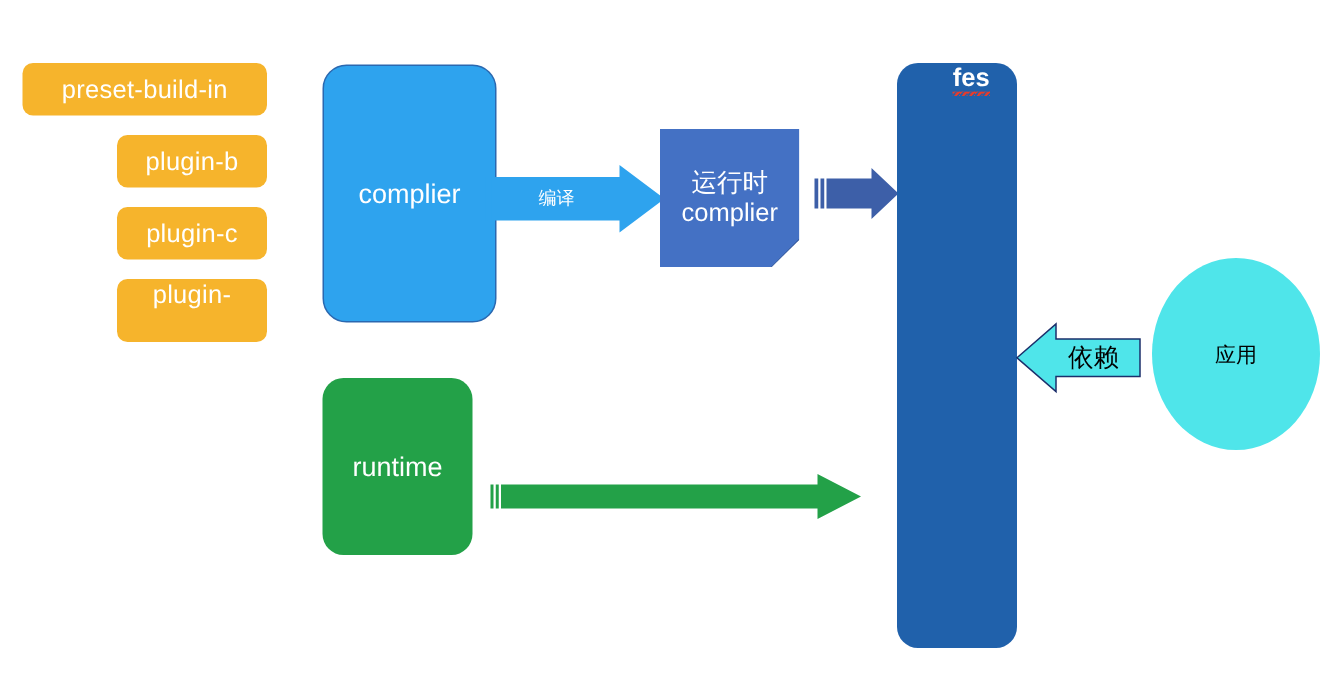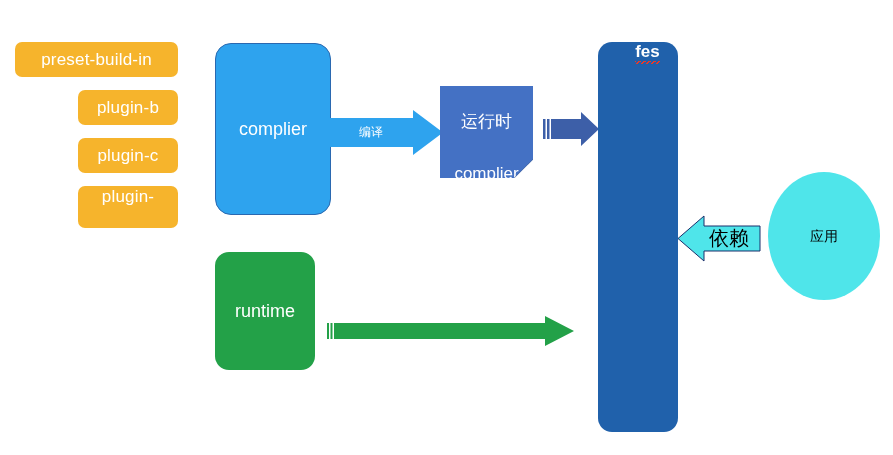--- a/index.html
+++ b/index.html
@@ -68,21 +68,21 @@
     flex-direction: column;
     clip-path: polygon(0 0, 100% 0, 100% 80%, 80% 100%, 0 100%);
   }
   #node-plugins .fold {
     position: absolute;
     right: 0; bottom: 0;
     width: 19px; height: 19px;
     background: #2f4f8a;
     clip-path: polygon(100% 0, 100% 100%, 0 100%);
   }
-  #node-plugins .plug-line { display: block; margin-top: 32px; }
+  #node-plugins .plug-line { display: block; }
 
   
   #node-fes {
     left: 598px; top: 42px; width: 80px; height: 390px;
     background: #2061ab;
     border-radius: 14px;
     font-size: 17px;
     font-weight: bold;
     align-items: flex-start;
     justify-content: center;
@@ -127,21 +127,21 @@
     color: #ffffff; font-size: 12px;
   }
 
   #arrow-plugins-fes { left: 543px; top: 112px; width: 56px; height: 34px; }
 
   #arrow-runtime-fes { left: 327px; top: 316px; width: 247px; height: 30px; }
 
   #arrow-depend { left: 678px; top: 214px; width: 82px; height: 49px; }
   #arrow-depend .arrow-label {
     left: 20px; top: 0; width: 62px; height: 49px;
-    color: #000000; font-size: 20px;
+    color: #000000; font-size: 17px;
   }
 </style>
 </head>
 <body>
 
 <div id="canvas">
 
   <div class="node chip" id="chip-preset">
     <span class="chip-text">preset-build-in</span>
   </div>

